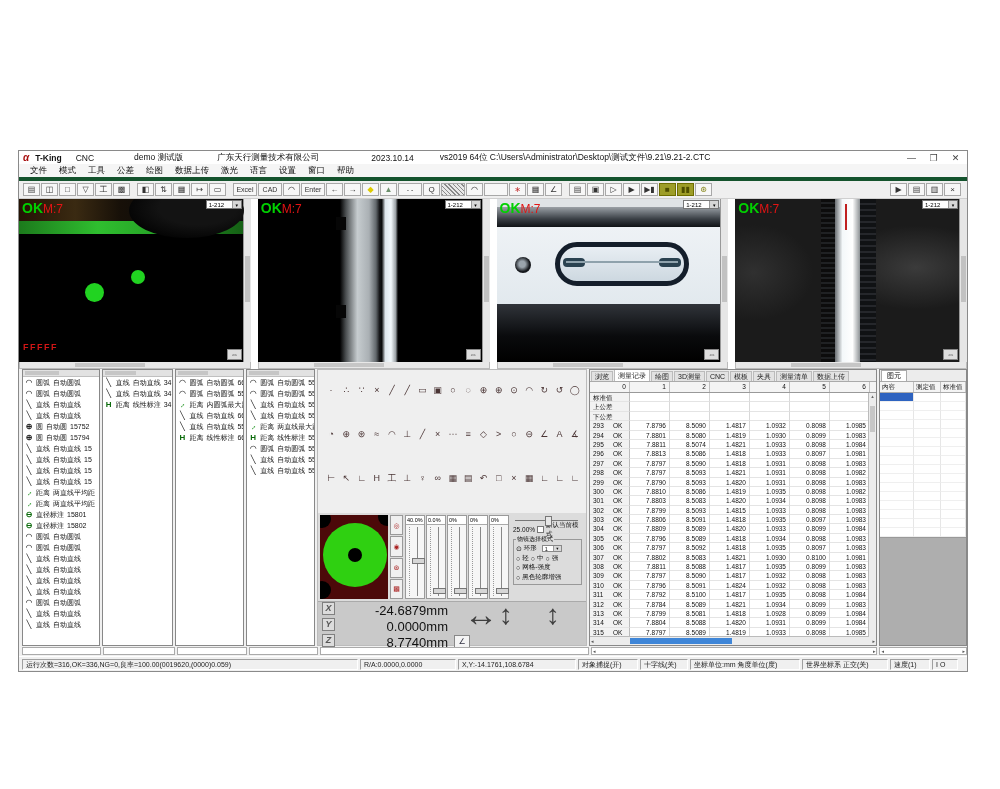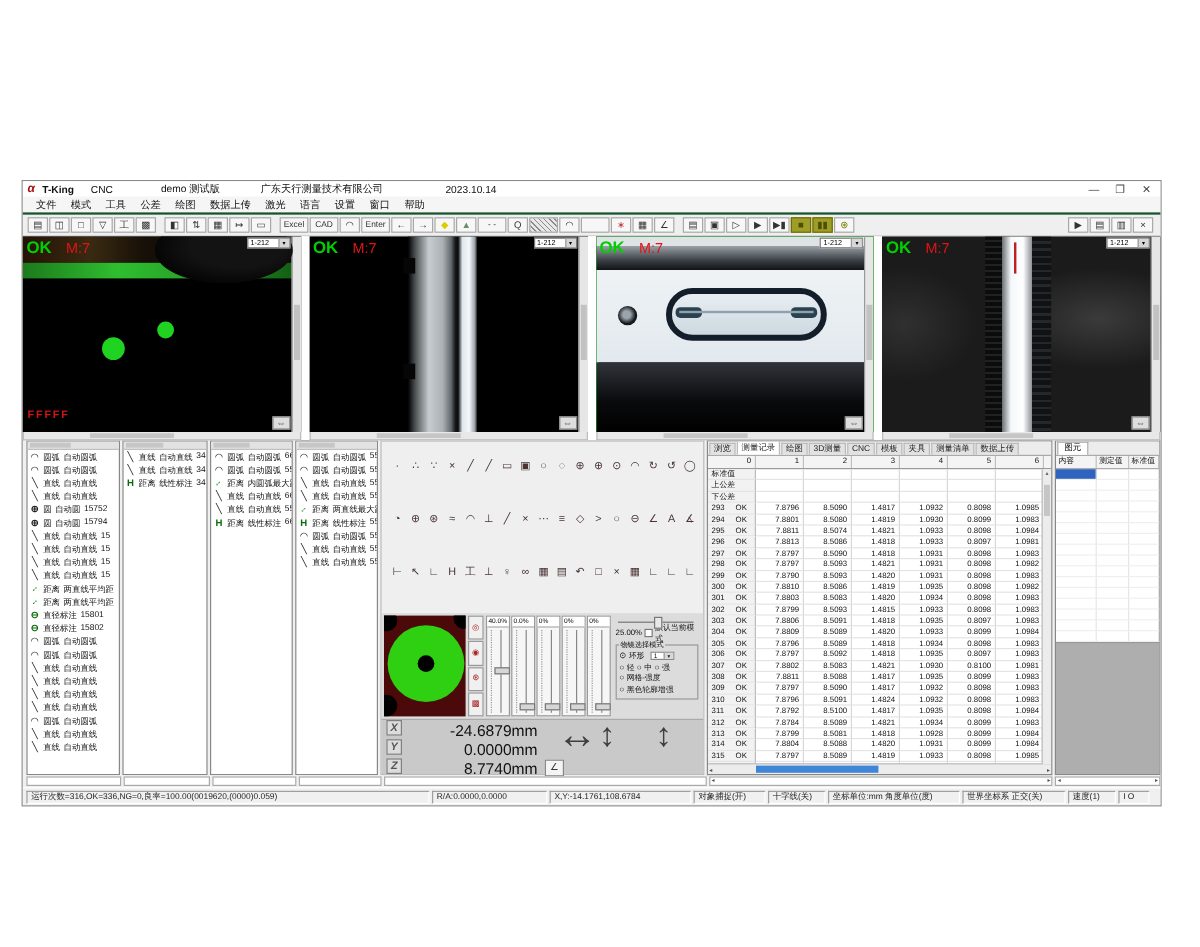--- a/index.html
+++ b/index.html
@@ -12,21 +12,21 @@
   .t-app{font-weight:bold;}
   .t-mode{margin-left:14px;}
   .t-sess{margin-left:40px;}
   .t-comp{margin-left:34px;text-align:right;}
   .t-date{margin-left:52px;}
   .t-path{margin-left:26px;overflow:hidden;text-overflow:ellipsis;max-width:330px;}
   .t-spacer{flex:1;}
   .wbtn{width:15px;text-align:center;color:#444;font-size:9px;margin-left:7px;}
 
   
-  .menubar{height:13px;flex:none;display:flex;align-items:center;font-size:8.5px;background:#f5f5f5;border-bottom:2px solid #14532d;padding-left:5px;color:#111;}
+  .menubar{height:13px;flex:none;display:flex;align-items:center;font-size:8.5px;background:#f5f5f5;border-bottom:4px solid #14532d;padding-left:5px;color:#111;}
   .menu-item{padding:0 6px;}
 
   
   .toolbar{height:17px;flex:none;display:flex;align-items:center;padding:0 4px;background:#efefef;border-bottom:1px solid #cfcfcf;}
   .tb-group{display:flex;gap:1px;margin-right:7px;}
   .tb-group.right{margin-left:auto;margin-right:2px;}
   .tb-btn{height:13px;min-width:17px;padding:0 2px;background:#f7f7f7;border:1px solid #a8a8a8;display:flex;align-items:center;justify-content:center;font-size:8px;color:#333;box-sizing:border-box;}
   .tb-btn.wide{font-size:7px;min-width:24px;}
   .tb-btn.olive{background:#9d9d28;border-color:#6e6e00;color:#4e4e00;}
   .tb-btn.swatch{width:24px;background:repeating-linear-gradient(45deg,#8a8a8a 0 1px,#e8e8e8 1px 3px);}
@@ -35,21 +35,21 @@
   
   .camrow{height:170px;flex:none;display:flex;gap:7px;background:#ffffff;}
   .cam-col{flex:1;display:flex;flex-direction:column;min-width:0;}
   .cam{position:relative;height:163px;background:#000;overflow:hidden;}
   .cam.sel{box-shadow:inset 0 0 0 2px #00bb00;}
   .cam-hbar{height:7px;background:#e8e8e8;border:1px solid #bbb;border-top:none;position:relative;box-sizing:border-box;}
   .hthumb{position:absolute;left:55px;top:1px;width:70px;height:4px;background:#c6c6c6;}
   .cam-vbar{position:absolute;right:0;top:0;bottom:0;width:7px;background:#e6e6e6;border-left:1px solid #999;}
   .cam-vbar::after{content:'';position:absolute;top:35%;height:28%;left:1px;right:1px;background:#c2c2c2;}
   .cam-ok{position:absolute;left:3px;top:1px;font-size:14px;font-weight:bold;color:#00d000;z-index:5;}
-  .cam-m{position:absolute;left:36px;top:3px;font-size:12px;color:#e31414;z-index:5;}
+  .cam-m{position:absolute;left:24px;top:3px;font-size:12px;color:#e31414;z-index:5;}
   .cam-dd{position:absolute;top:1px;right:9px;width:36px;height:9px;background:#fff;border:1px solid #777;font-size:6px;line-height:8px;display:flex;z-index:6;box-sizing:border-box;}
   .cam-dd .dd-t{flex:1;padding-left:2px;overflow:hidden;}
   .cam-dd .dd-a{width:8px;background:#d6d6d6;text-align:center;font-size:5px;border-left:1px solid #999;}
   .cam-grip{position:absolute;right:9px;bottom:2px;width:15px;height:11px;background:#dedede;border:1px solid #888;font-size:8px;line-height:9px;text-align:center;color:#444;z-index:6;box-sizing:border-box;}
   .cam-note{position:absolute;left:4px;bottom:10px;color:#cf1616;font-size:9px;font-weight:bold;letter-spacing:1.5px;z-index:5;}
 
   
   .s1-top{position:absolute;left:0;right:7px;top:0;height:22px;background:linear-gradient(90deg,#241204,#3a2a12 25%,#171008 45%,#0a0a0a 70%);}
   .s1-sphere{position:absolute;right:7px;top:-16px;width:115px;height:55px;background:radial-gradient(ellipse at 60% 45%,#131313 40%,#040404 75%);border-radius:50%;z-index:2;}
   .s1-glow{position:absolute;left:0;right:7px;top:22px;height:13px;background:linear-gradient(90deg,#1c7a1c,#2fbe2f 35%,#27a527 60%,#145f14);}
@@ -181,20 +181,21 @@
 <div class="page">
   <div class="app">
 
     <div class="titlebar">
       <span class="logo">α</span>
       <span class="t-app">T-King</span>
       <span class="t-mode">CNC</span>
       <span class="t-sess">demo 测试版</span>
       <span class="t-comp">广东天行测量技术有限公司</span>
       <span class="t-date">2023.10.14</span>
+      <span class="t-path">vs2019 64位  C:\Users\Administrator\Desktop\测试文件\9.21\9.21-2.CTC</span>
       <span class="t-spacer"></span>
       <span class="wbtn">—</span>
       <span class="wbtn">❐</span>
       <span class="wbtn">✕</span>
     </div>
 
     <div class="menubar" id="menubar">
         <div class="menu-item">文件</div>
         <div class="menu-item">模式</div>
         <div class="menu-item">工具</div>

